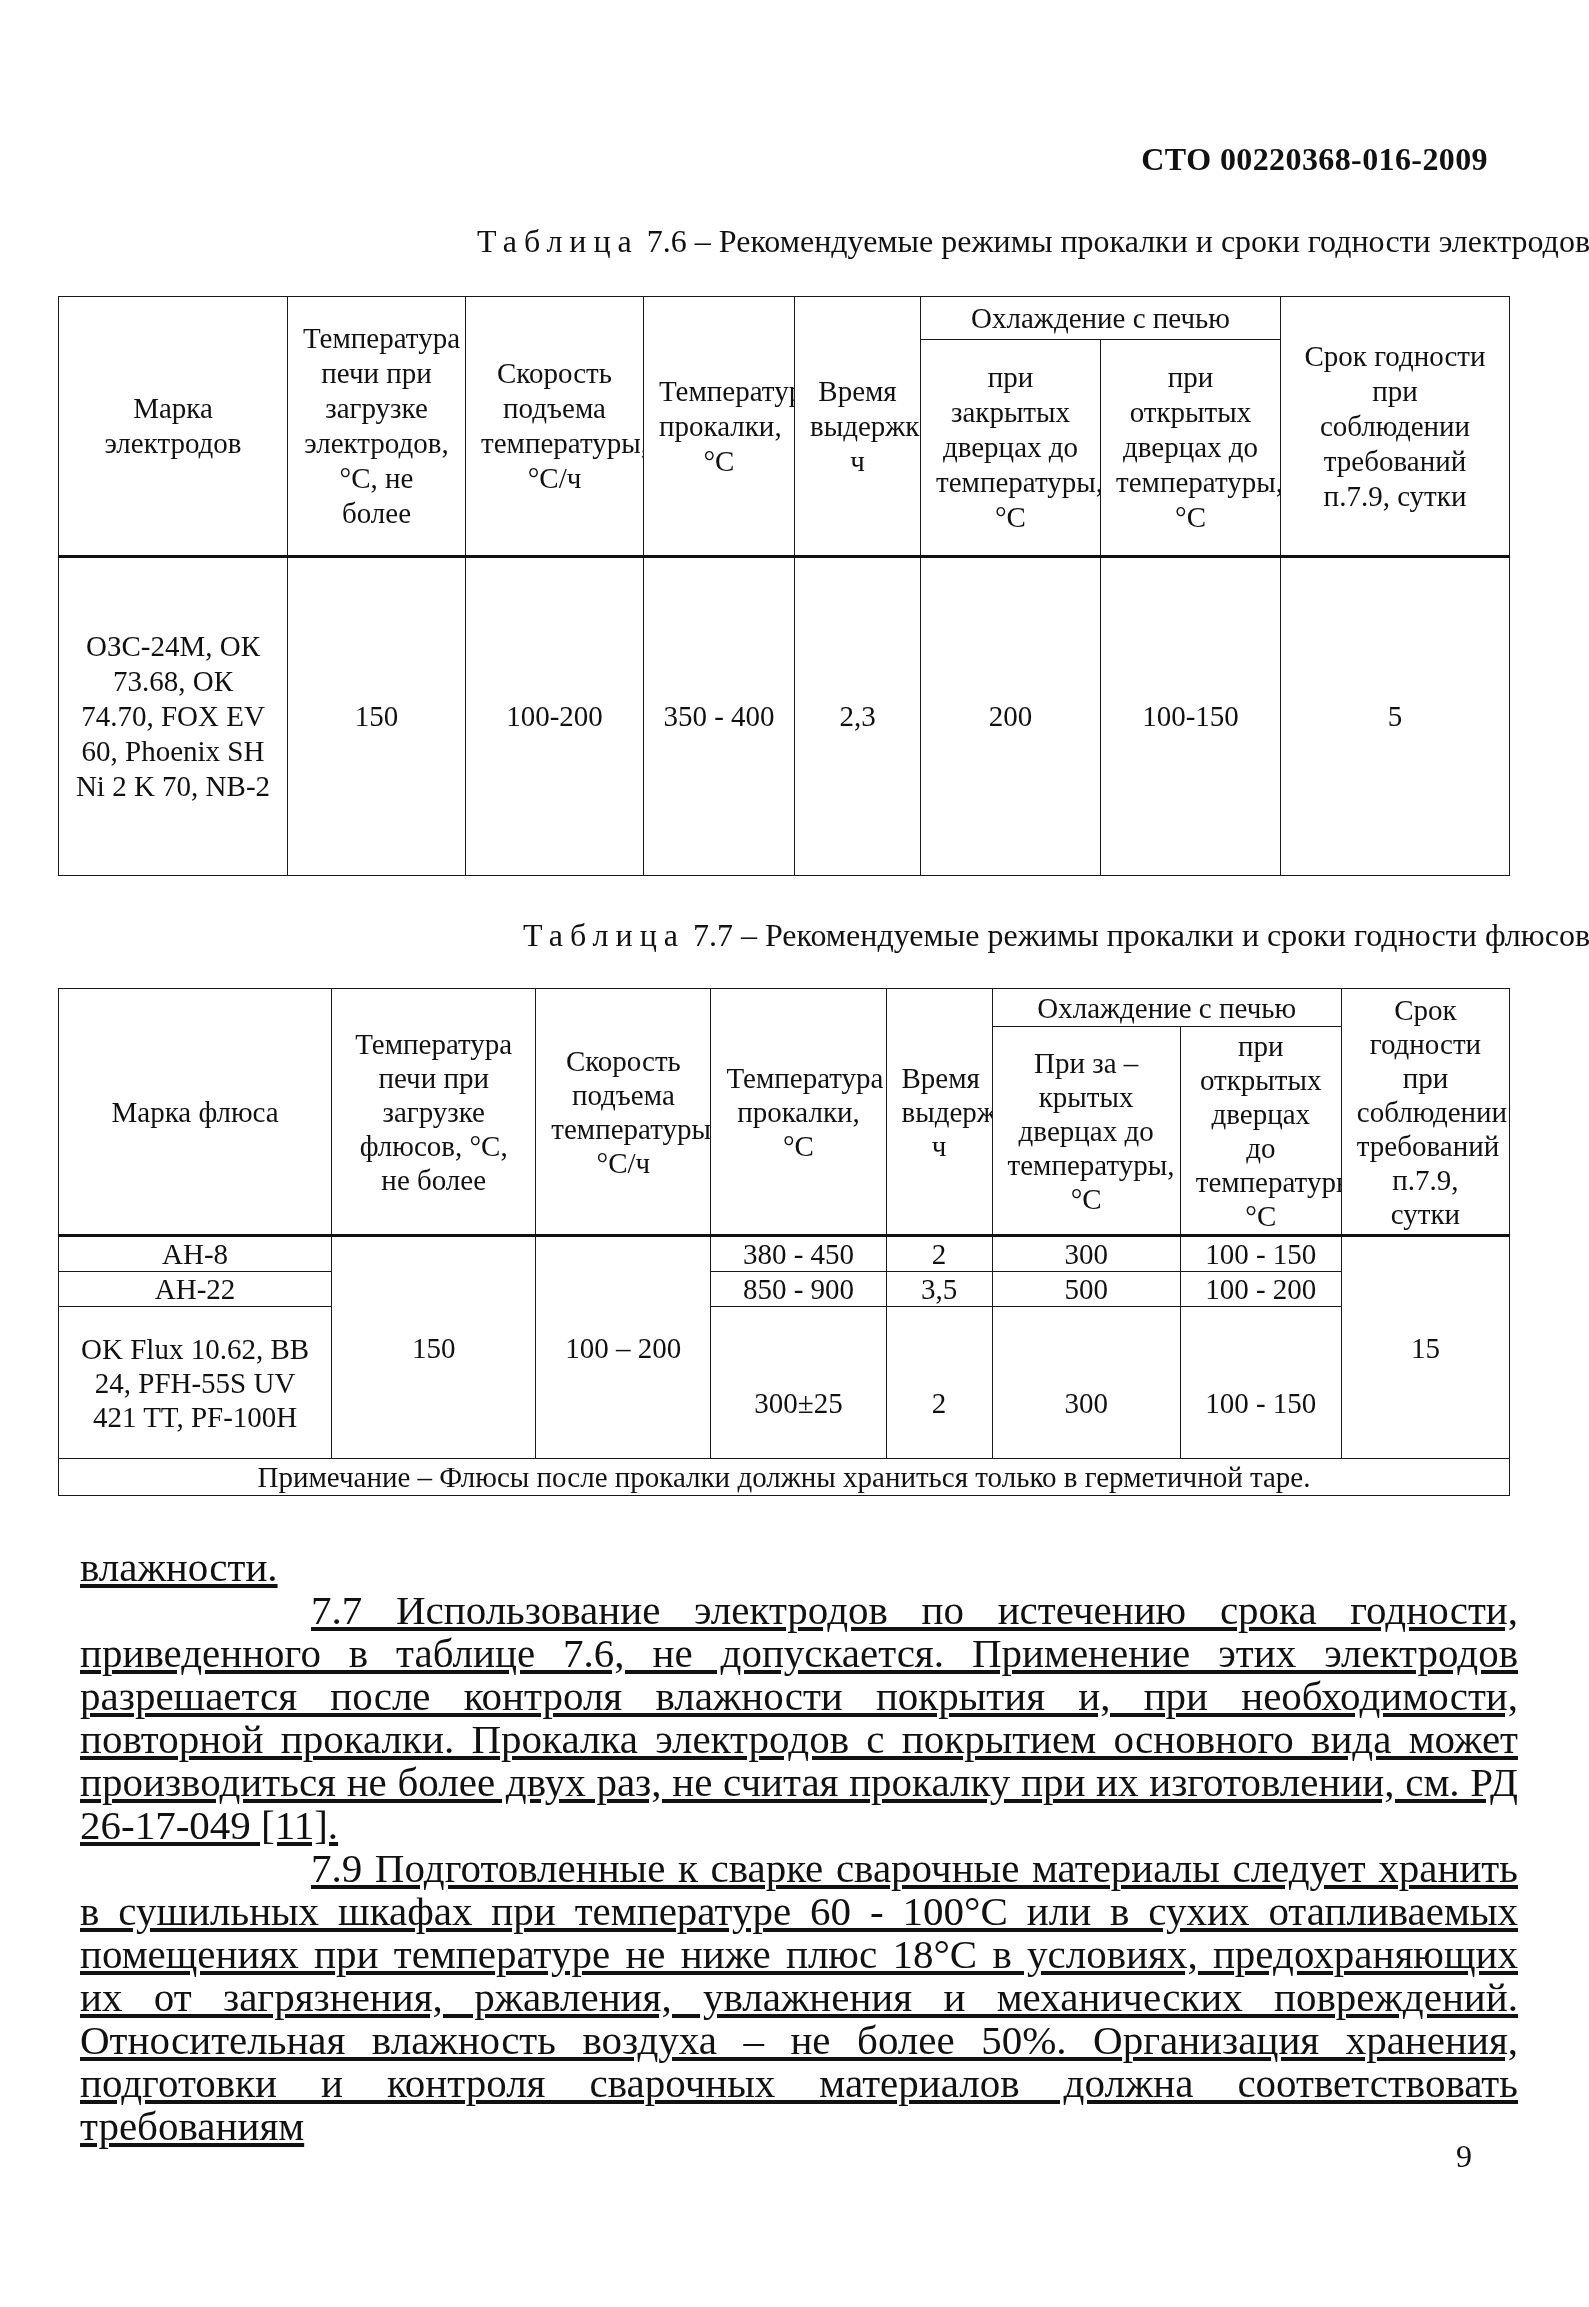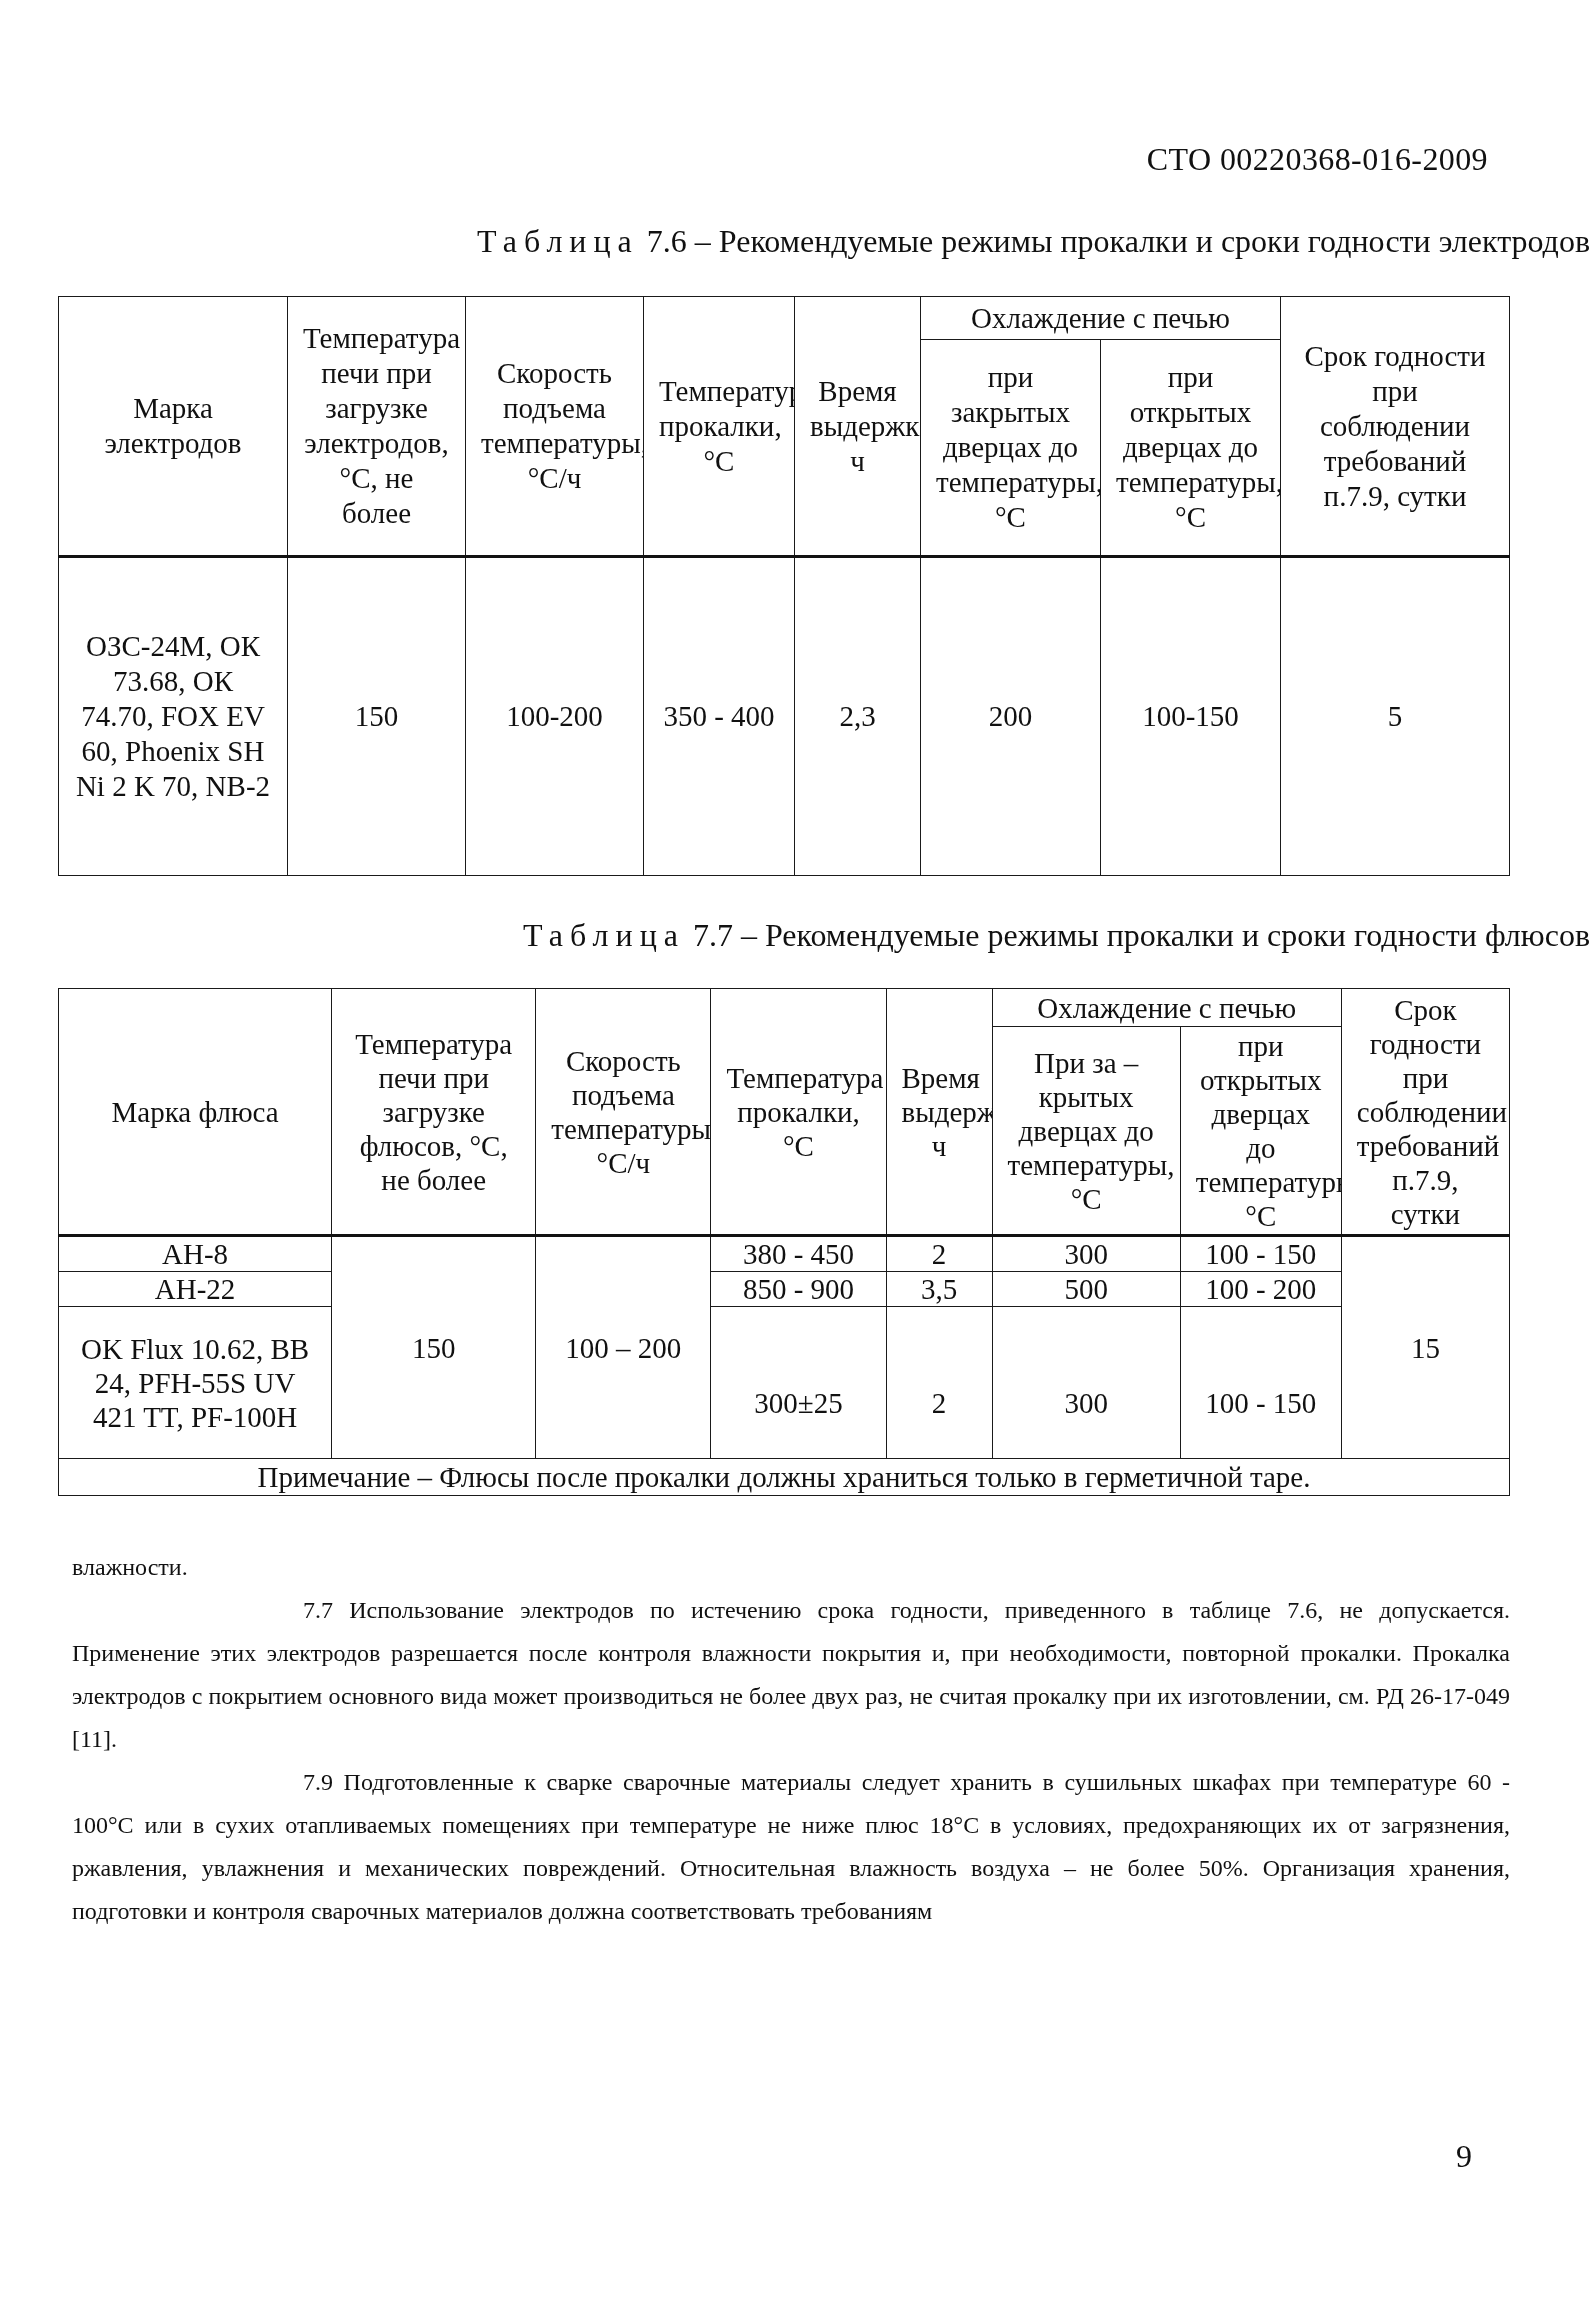--- a/index.html
+++ b/index.html
@@ -3,42 +3,42 @@
 <meta charset="utf-8">
 <style>
   html, body { margin: 0; padding: 0; background: #ffffff; }
   body {
     width: 1590px; height: 2307px; position: relative; overflow: hidden;
     font-family: "Liberation Serif", "DejaVu Serif", serif;
     color: #111111;
   }
   .doc-code {
     position: absolute; top: 141px; right: 102px;
-    font-size: 32px; letter-spacing: 0.4px;
+    font-size: 32px; letter-spacing: 0.4px; font-weight: bold;
   }
   .table-caption {
     position: absolute; left: 0; width: 1590px; text-align: right;
     font-size: 32px; line-height: 1;
   }
   .table-caption .spaced { letter-spacing: 7px; }
   .tbl {
     position: absolute; border-collapse: collapse; table-layout: fixed;
     font-size: 29px; line-height: 35px;
   }
   .tbl td {
     border: 1.5px solid #1a1a1a; text-align: center; vertical-align: middle;
     padding: 0 15px; overflow: hidden;
   }
   .tbl tr.head-last td, .tbl td.head-last { border-bottom: 3.8px solid #111; }
   #table-7-6 { left: 58px; top: 296px; width: 1452px; }
   #table-7-7 { left: 58px; top: 988px; width: 1452px; line-height: 34px; }
   .note-cell { text-align: center !important; }
   .body-text {
-    position: absolute; left: 72px; width: 1438px;
-    font-size: 24px; line-height: 43px; text-align: justify;
+    position: absolute; left: 80px; width: 1438px;
+    font-size: 41px; line-height: 43px; text-align: justify; text-decoration: underline;
   }
   .body-text p { margin: 0; }
   .body-text p.indent { text-indent: 231px; }
   .page-number {
     position: absolute; top: 2138px; left: 1456px; font-size: 32px;
   }
 </style>
 </head>
 <body>
 

